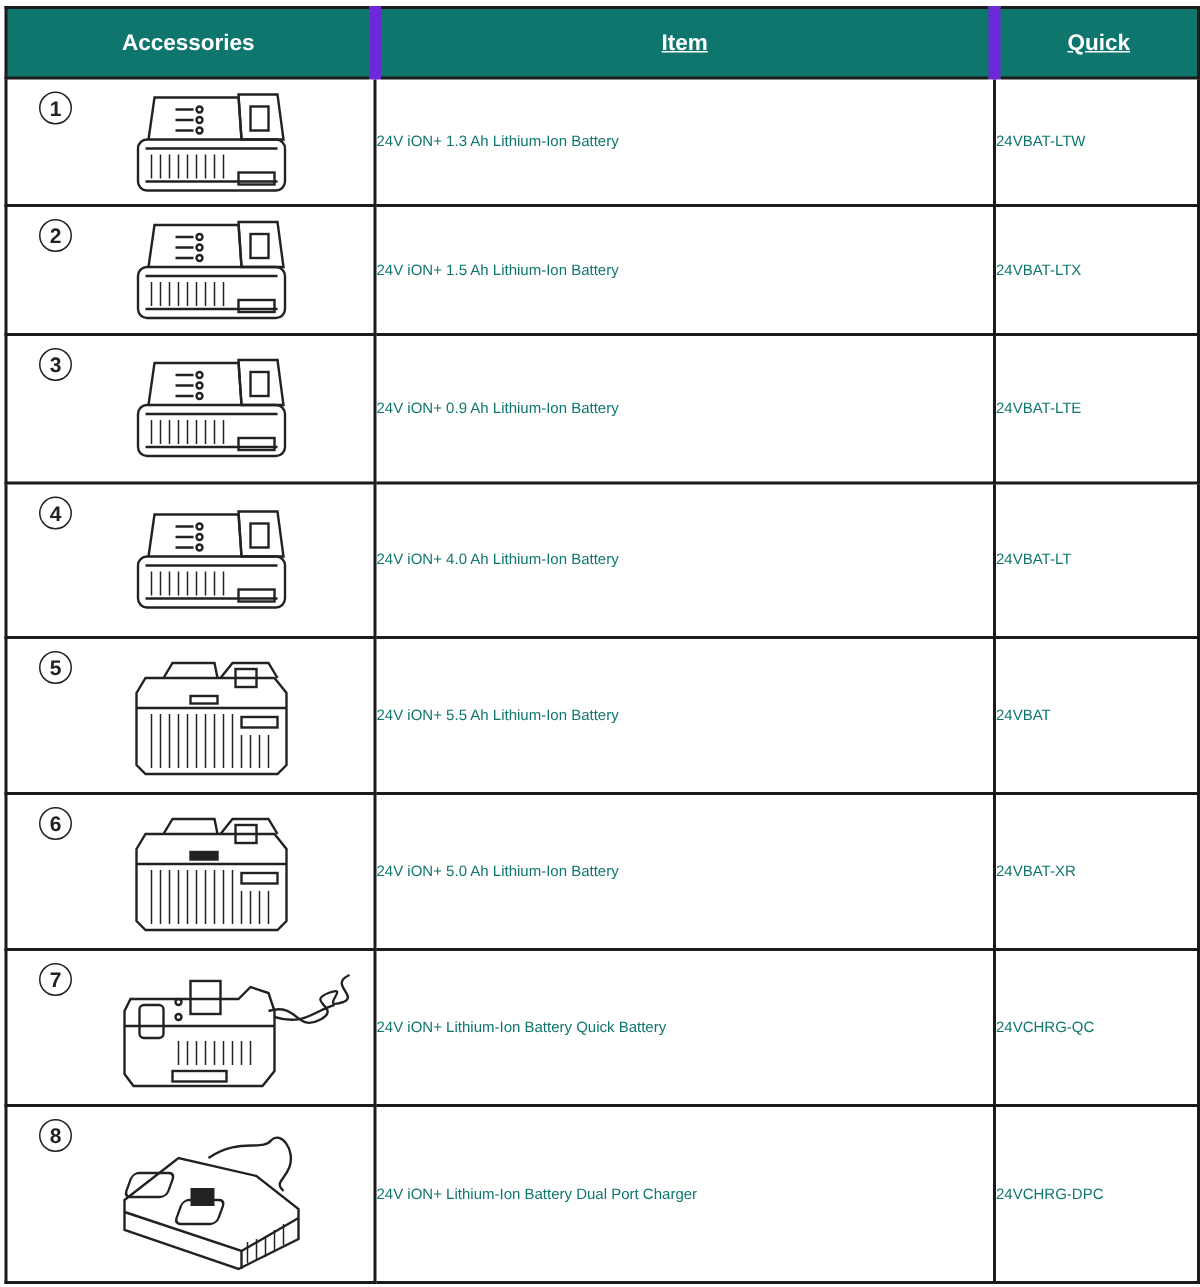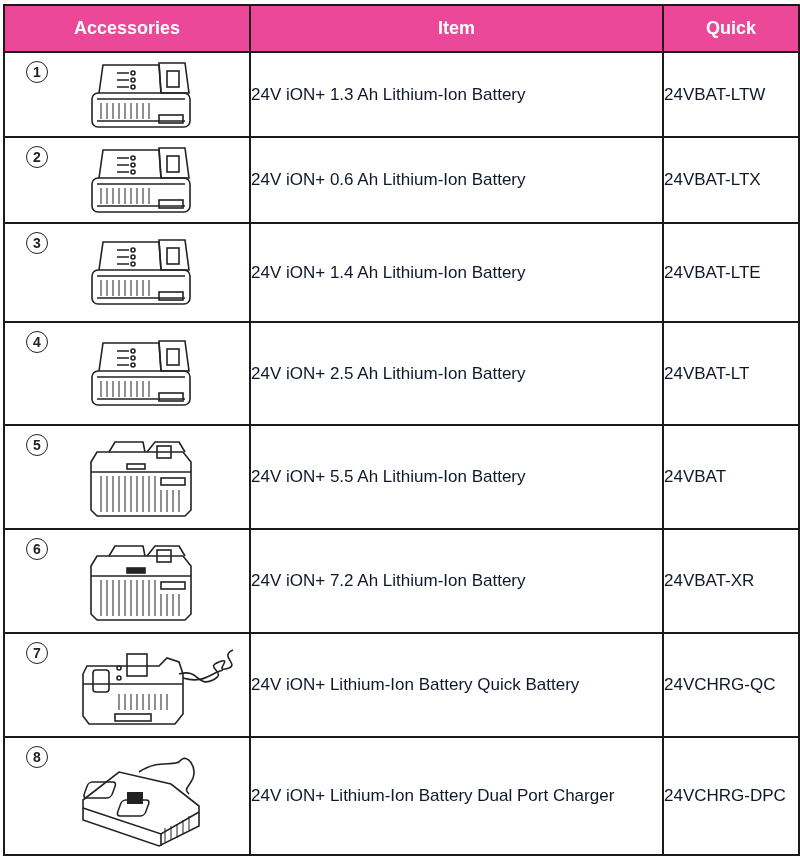--- a/index.html
+++ b/index.html
@@ -1,23 +1,23 @@
 <!DOCTYPE html>
 <html><head>
 <meta charset="utf-8">
 <style>
   html, body { margin:0; padding:0; background:#fff; }
   body { width:800px; height:858px; position:relative; overflow:hidden; font-family:"Liberation Sans", sans-serif; }
   table.acc { position:absolute; left:3px; top:4px; border-collapse:collapse; table-layout:fixed; width:795px; }
   table.acc th, table.acc td { border:2px solid #1c1a1a; padding:0; }
-  table.acc th { background:#ec4899; color:#fff; font-weight:bold; font-size:18px; height:45px; text-align:center; }
-  table.acc th.sep { border-left:2px solid #6d28d9; }
+  table.acc th { background:#0f766e; color:#fff; font-weight:bold; font-size:15px; height:45px; text-align:center; }
+  table.acc th.sep { border-left:8px solid #6d28d9;text-decoration:underline; }
   col.c1 { width:246px; } col.c2 { width:413px; } col.c3 { width:136px; }
   td.acc-cell { position:relative; }
-  td.item, td.model { font-size:17px; color:#0f172a; padding-left:12px; vertical-align:middle; }
+  td.item, td.model { font-size:10px; color:#0f766e; padding-left:12px; vertical-align:middle; }
   .num { position:absolute; left:21px; top:8px; width:20px; height:20px; border:1.6px solid #222; border-radius:50%; font-weight:bold; font-size:14px; display:flex; align-items:center; justify-content:center; color:#222; box-sizing:content-box; }
   .pic { position:absolute; }
 </style>
 </head>
 <body>
 
 <table class="acc">
   <colgroup>
       <col class="c1">
       <col class="c2">
@@ -71,21 +71,21 @@
               <circle cx="44" cy="21" r="2"></circle>
               <circle cx="44" cy="28" r="2"></circle>
             <path d="M28 14 H40 M28 21 H40 M28 28 H40"></path>
             <rect x="70" y="56" width="24" height="8"></rect>
           </g>
           <g stroke="#222" stroke-width="1">
             <path d="M12 44 V60 M18 44 V60 M24 44 V60 M30 44 V60 M36 44 V60 M42 44 V60 M48 44 V60 M54 44 V60 M60 44 V60"></path>
           </g>
         </svg>
       </td>
-      <td class="item">24V iON+ 0.6 Ah Lithium-Ion Battery</td>
+      <td class="item">24V iON+ 1.5 Ah Lithium-Ion Battery</td>
       <td class="model">24VBAT-LTX</td>
     </tr>
 
     <tr style="height:99px">
       <td class="acc-cell">
         <span class="num">3</span>
         <svg class="pic" style="left:84px;top:12px" width="105" height="72" viewBox="0 0 105 72">
           <g fill="none" stroke="#222" stroke-width="1.6">
             <rect x="3" y="34" width="98" height="34" rx="6"></rect>
             <path d="M8 40 H96 M8 62 H96"></path>
@@ -96,21 +96,21 @@
               <circle cx="44" cy="21" r="2"></circle>
               <circle cx="44" cy="28" r="2"></circle>
             <path d="M28 14 H40 M28 21 H40 M28 28 H40"></path>
             <rect x="70" y="56" width="24" height="8"></rect>
           </g>
           <g stroke="#222" stroke-width="1">
             <path d="M12 44 V60 M18 44 V60 M24 44 V60 M30 44 V60 M36 44 V60 M42 44 V60 M48 44 V60 M54 44 V60 M60 44 V60"></path>
           </g>
         </svg>
       </td>
-      <td class="item">24V iON+ 1.4 Ah Lithium-Ion Battery</td>
+      <td class="item">24V iON+ 0.9 Ah Lithium-Ion Battery</td>
       <td class="model">24VBAT-LTE</td>
     </tr>
 
     <tr style="height:103px">
       <td class="acc-cell">
         <span class="num">4</span>
         <svg class="pic" style="left:84px;top:14px" width="105" height="72" viewBox="0 0 105 72">
           <g fill="none" stroke="#222" stroke-width="1.6">
             <rect x="3" y="34" width="98" height="34" rx="6"></rect>
             <path d="M8 40 H96 M8 62 H96"></path>
@@ -121,21 +121,21 @@
               <circle cx="44" cy="21" r="2"></circle>
               <circle cx="44" cy="28" r="2"></circle>
             <path d="M28 14 H40 M28 21 H40 M28 28 H40"></path>
             <rect x="70" y="56" width="24" height="8"></rect>
           </g>
           <g stroke="#222" stroke-width="1">
             <path d="M12 44 V60 M18 44 V60 M24 44 V60 M30 44 V60 M36 44 V60 M42 44 V60 M48 44 V60 M54 44 V60 M60 44 V60"></path>
           </g>
         </svg>
       </td>
-      <td class="item">24V iON+ 2.5 Ah Lithium-Ion Battery</td>
+      <td class="item">24V iON+ 4.0 Ah Lithium-Ion Battery</td>
       <td class="model">24VBAT-LT</td>
     </tr>
 
     <tr style="height:104px">
       <td class="acc-cell">
         <span class="num">5</span>
         <svg class="pic" style="left:82px;top:14px" width="108" height="80" viewBox="0 0 108 80">
           <g fill="none" stroke="#222" stroke-width="1.6">
             <path d="M4 22 L10 12 H96 L104 22 V70 L98 76 H10 L4 70 Z"></path>
             <path d="M4 32 H104"></path>
@@ -165,21 +165,21 @@
             <path d="M60 12 L68 2 H92 L98 12"></path>
             <rect x="70" y="6" width="14" height="12"></rect>
             <rect x="40" y="24" width="18" height="5" fill="#222"></rect>
             <rect x="74" y="38" width="24" height="7"></rect>
           </g>
           <g stroke="#222" stroke-width="1">
             <path d="M14 36 V72 M20 36 V72 M26 36 V72 M32 36 V72 M38 36 V72 M44 36 V72 M50 36 V72 M56 36 V72 M62 36 V72 M68 36 V72 M74 50 V72 M80 50 V72 M86 50 V72 M92 50 V72"></path>
           </g>
         </svg>
       </td>
-      <td class="item">24V iON+ 7.2 Ah Lithium-Ion Battery</td>
+      <td class="item">24V iON+ 5.0 Ah Lithium-Ion Battery</td>
       <td class="model">24VBAT-XR</td>
     </tr>
 
     <tr style="height:104px">
       <td class="acc-cell">
         <span class="num">7</span>
         <svg class="pic" style="left:74px;top:10px" width="160" height="86" viewBox="0 0 160 86">
           <g fill="none" stroke="#222" stroke-width="1.6">
             <path d="M4 30 L8 22 H80 L88 14 L100 18 L104 30 V70 L96 80 H10 L4 72 Z"></path>
             <path d="M4 40 H104"></path>

